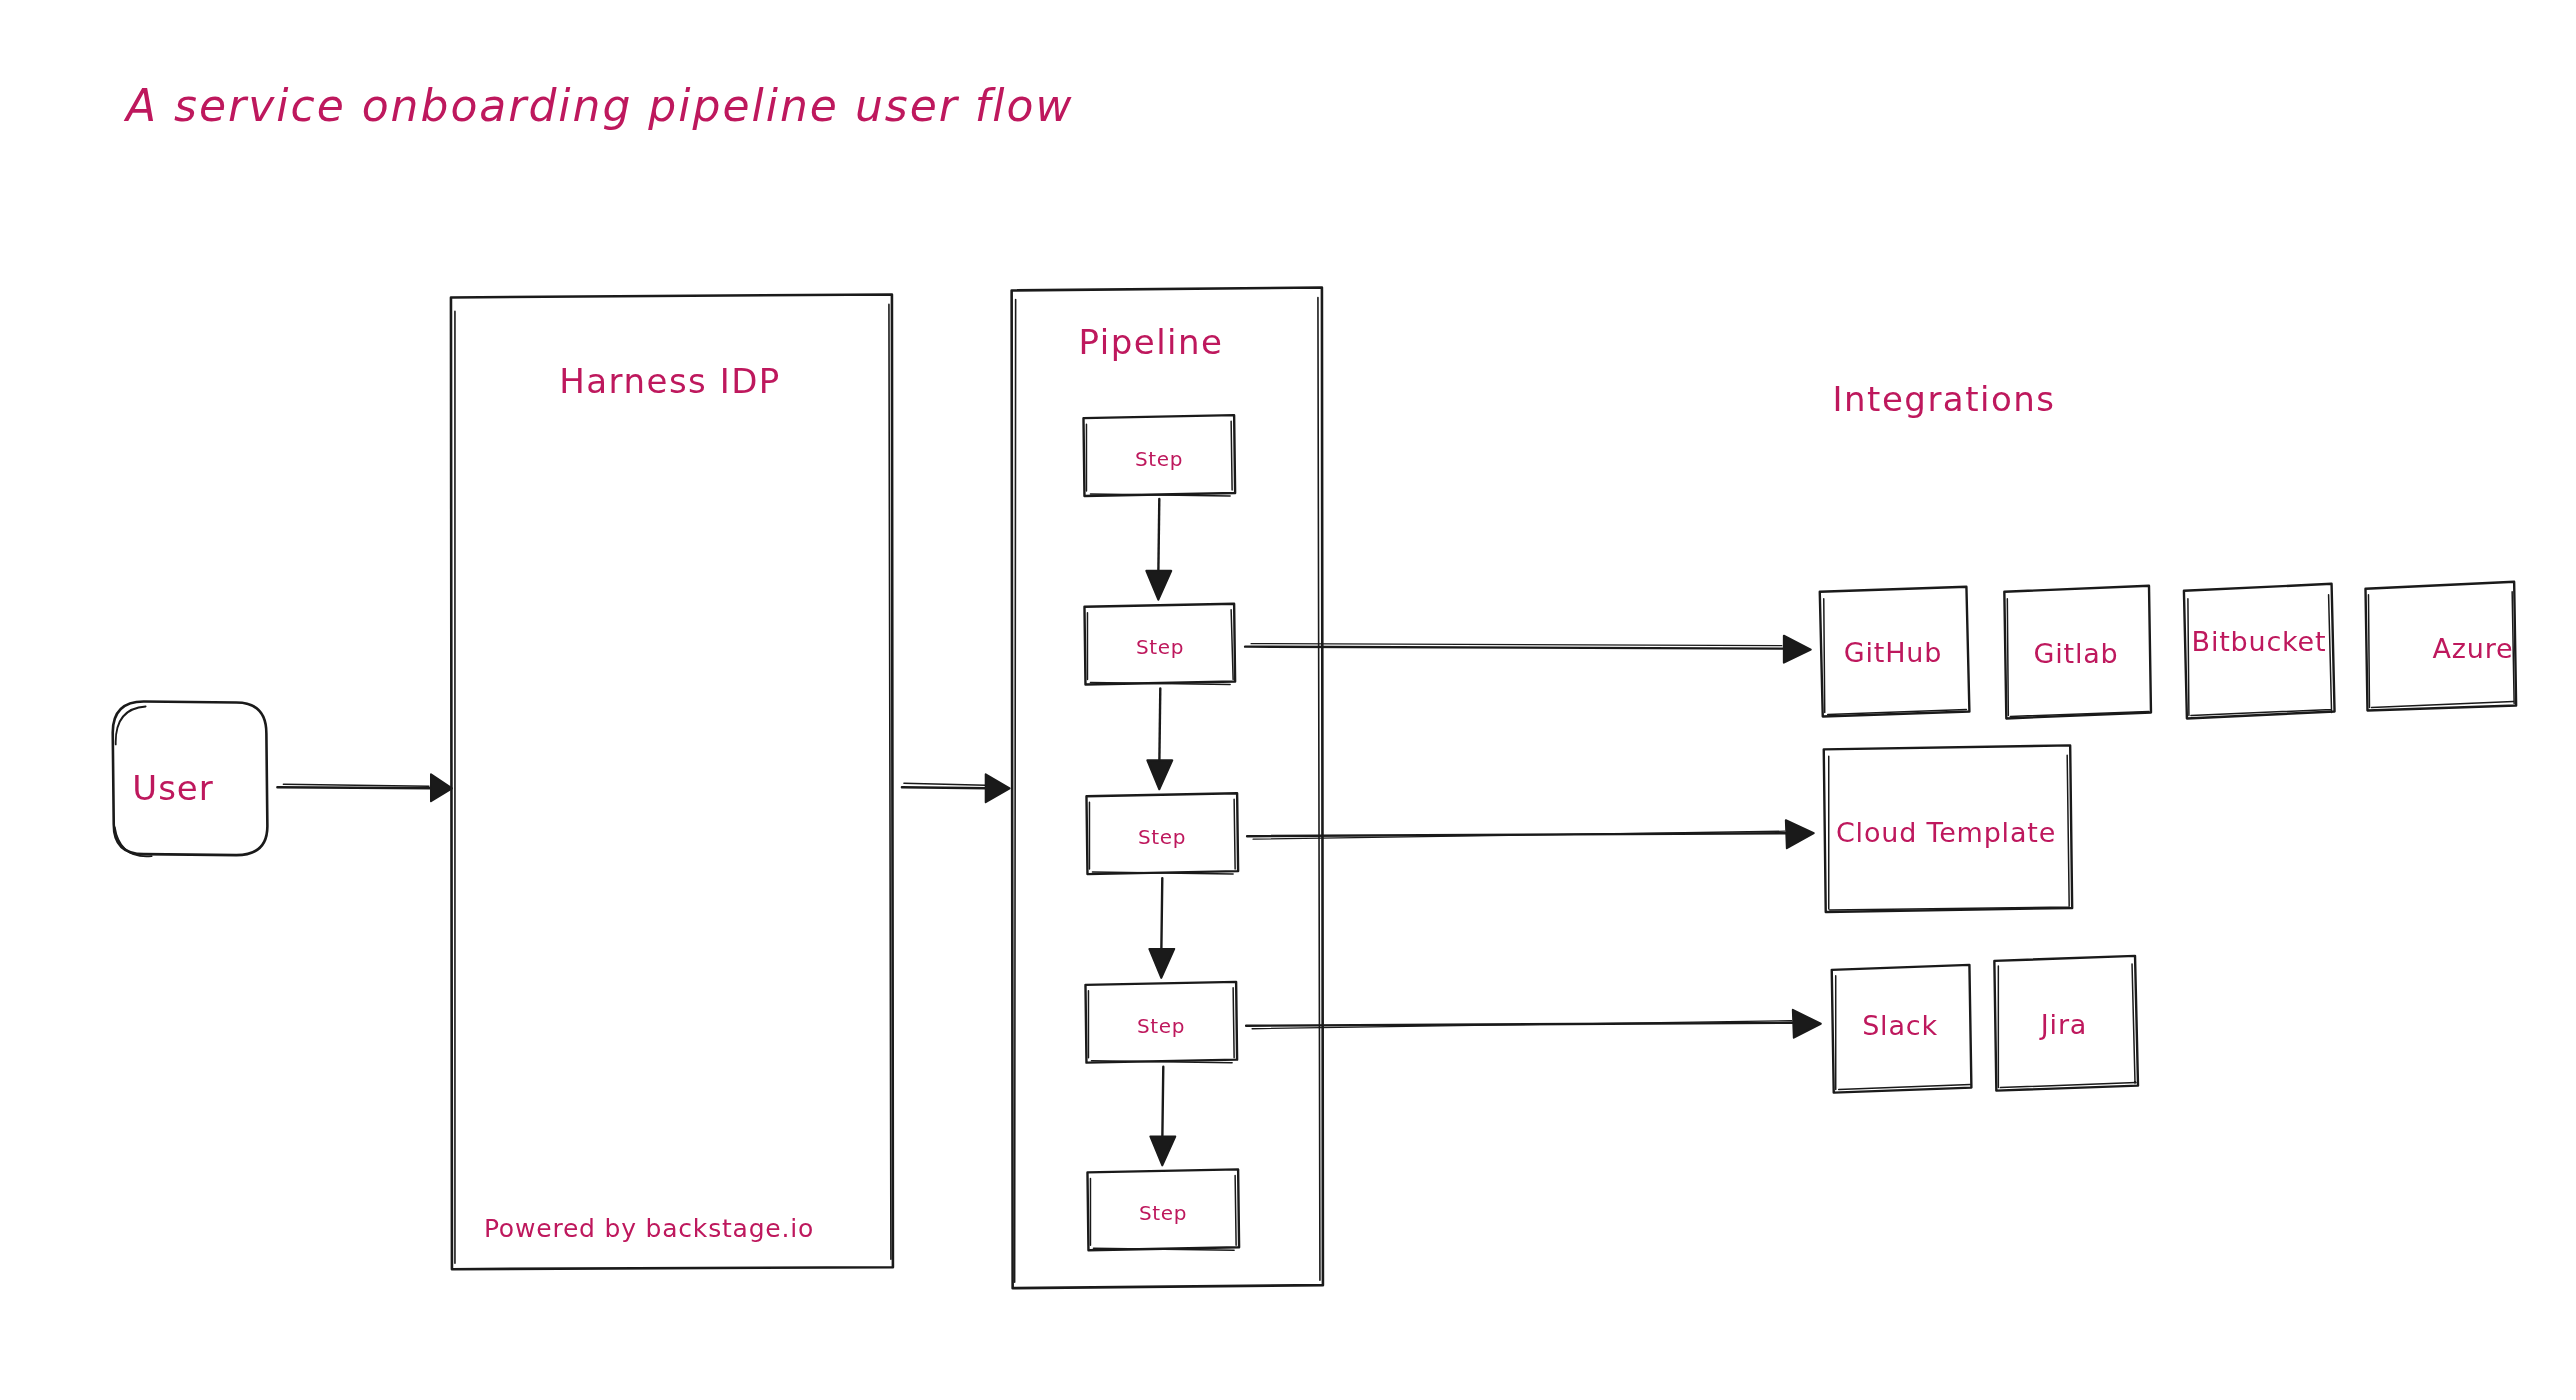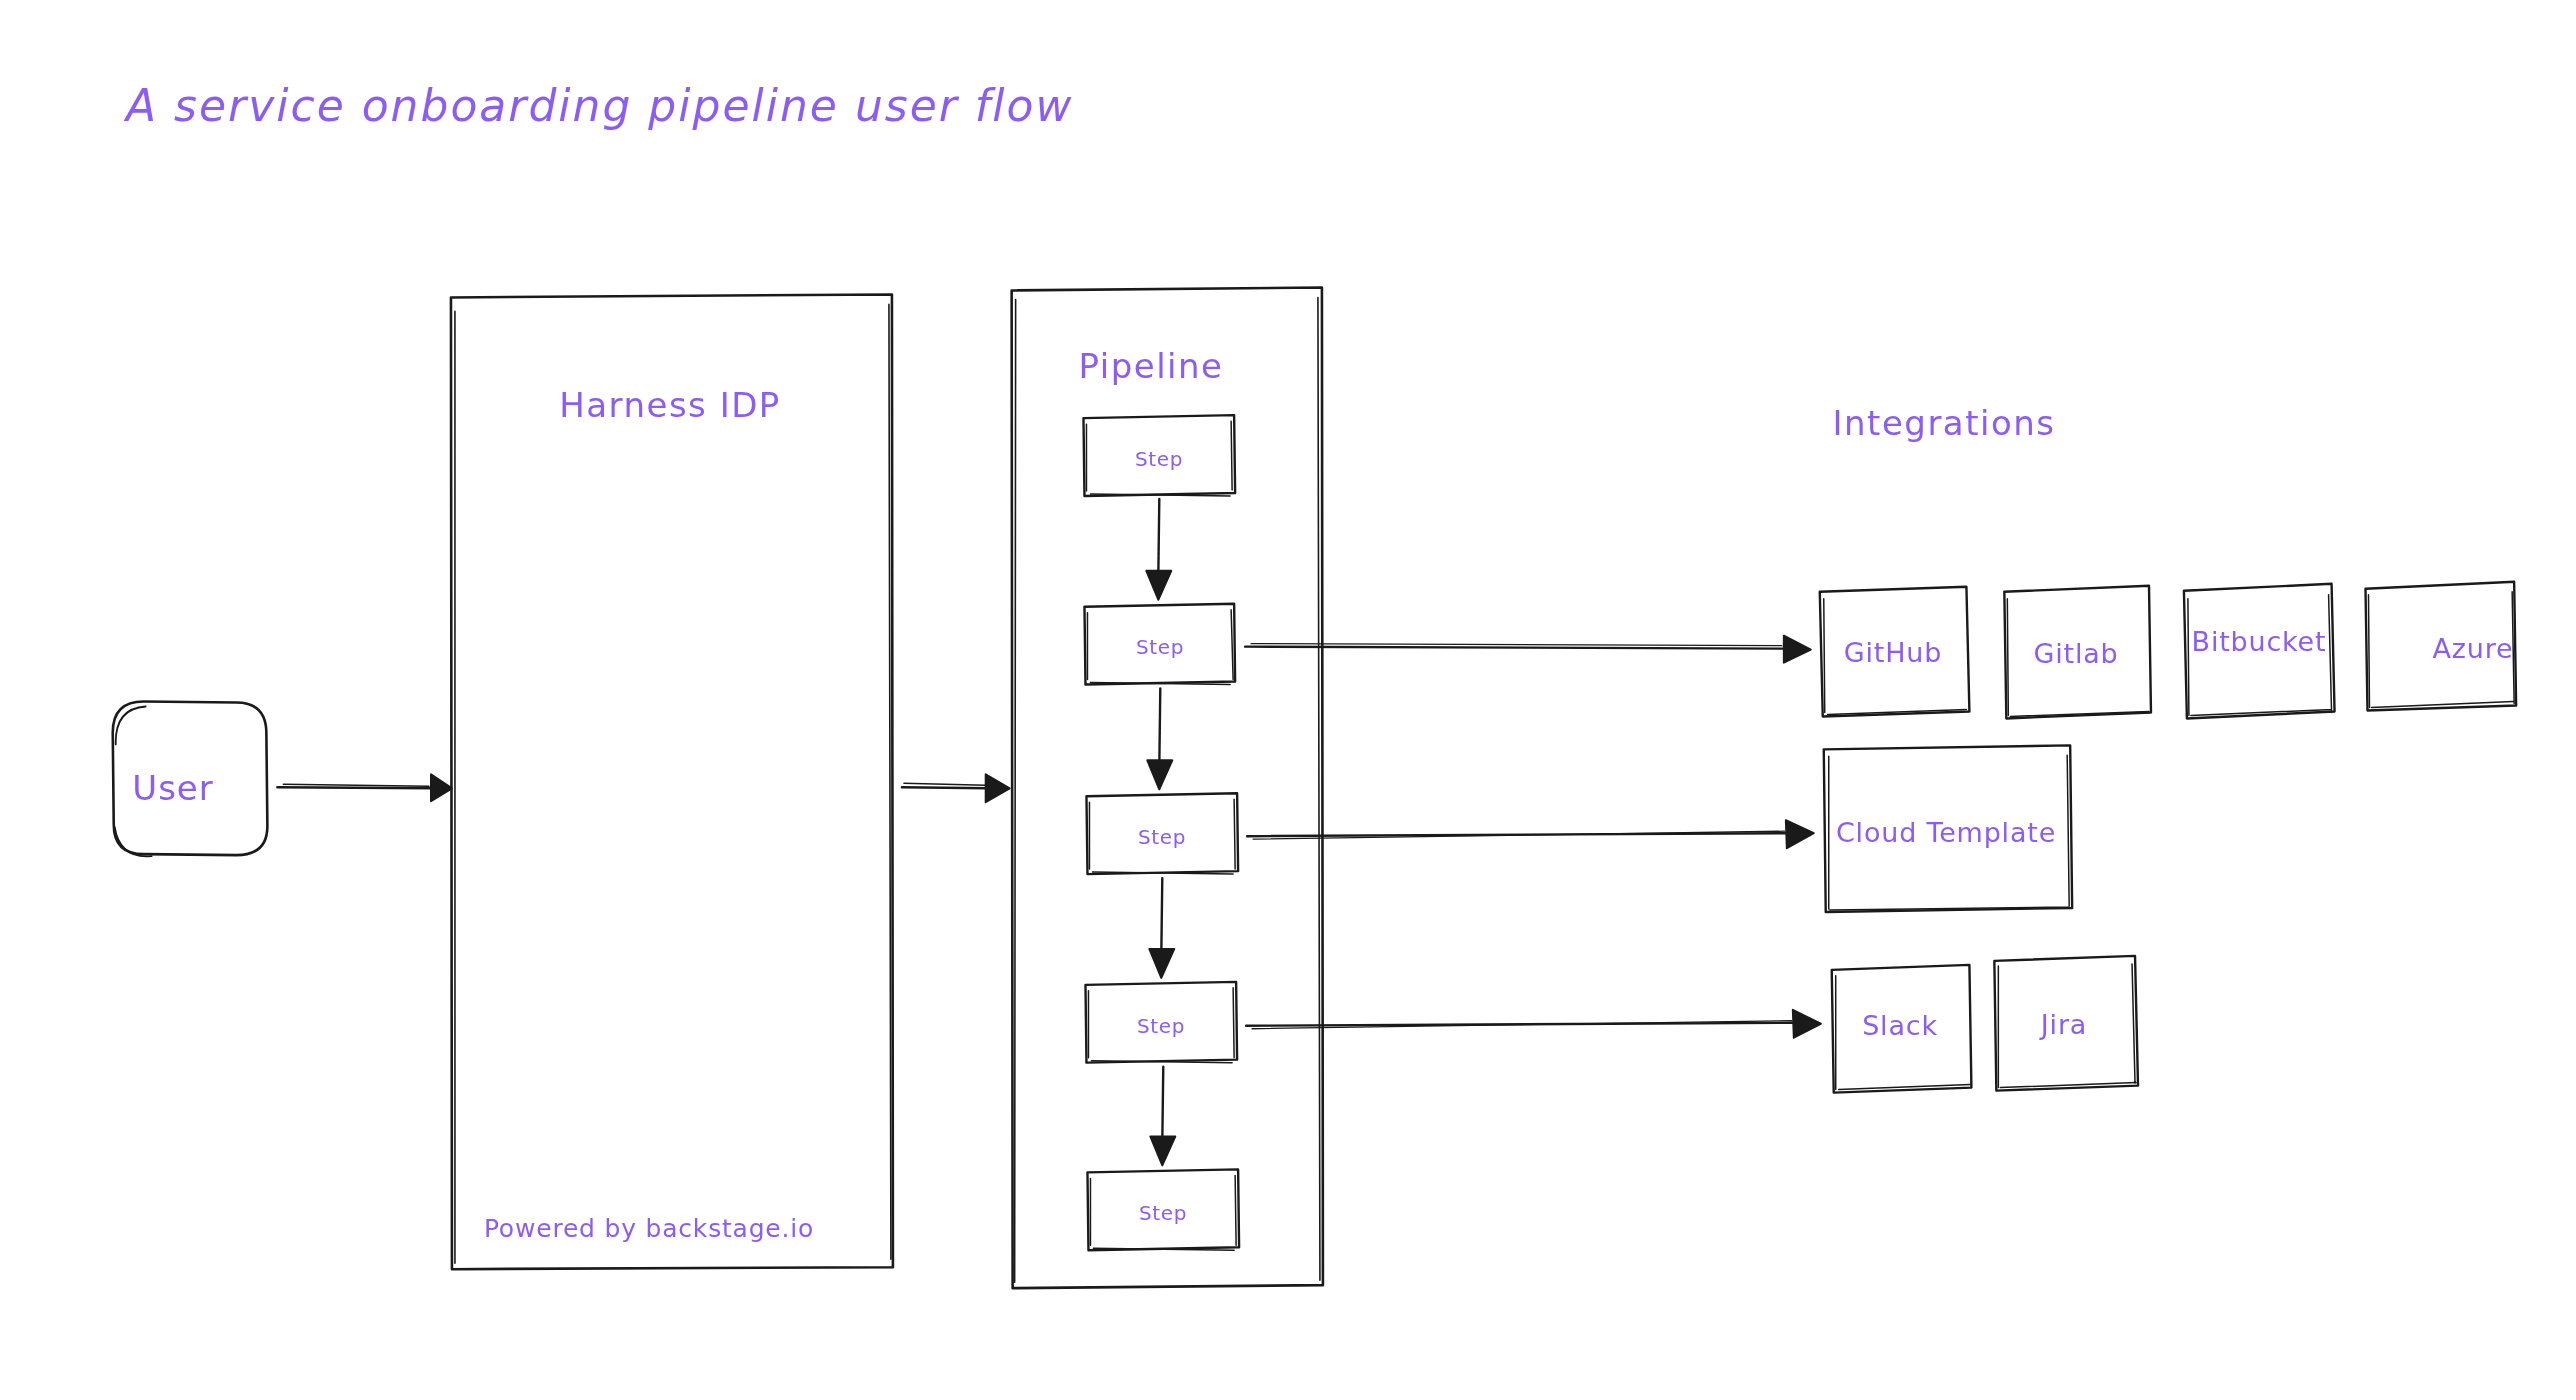--- a/index.html
+++ b/index.html
@@ -36,36 +36,35 @@
   }
   .arrowhead {
     fill: #1a1a1a;
     stroke: #1a1a1a;
     stroke-width: 2;
     stroke-linejoin: round;
   }
   
   .lbl {
     position: absolute;
-    color: #8b5cf6;
+    color: #be185d;
     font-family: "DejaVu Sans", sans-serif;
     white-space: nowrap;
     transform: translate(-50%, -50%);
     letter-spacing: 0.5px;
     font-weight: 400;
   }
   .title-text {
     font-size: 44px;
     font-style: italic;
     letter-spacing: 2px;
   }
   .group-title {
     font-size: 34px;
     letter-spacing: 1.5px;
-    margin-top: 24px;
   }
   .big-label {
     font-size: 40px;
     letter-spacing: 2px;
   }
   .node-label {
     font-size: 27px;
     letter-spacing: 0.8px;
   }
   .step-label {

